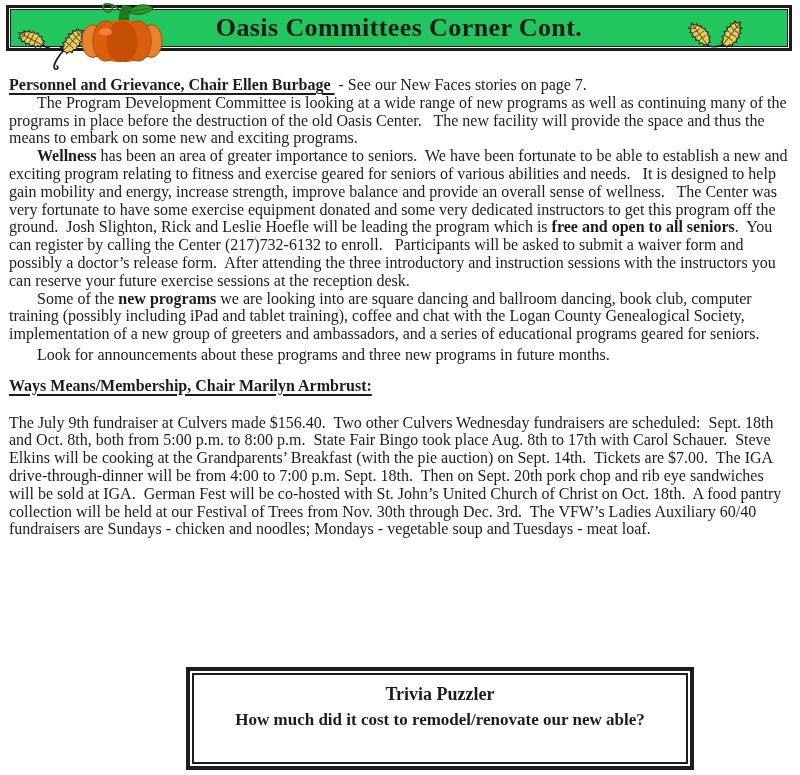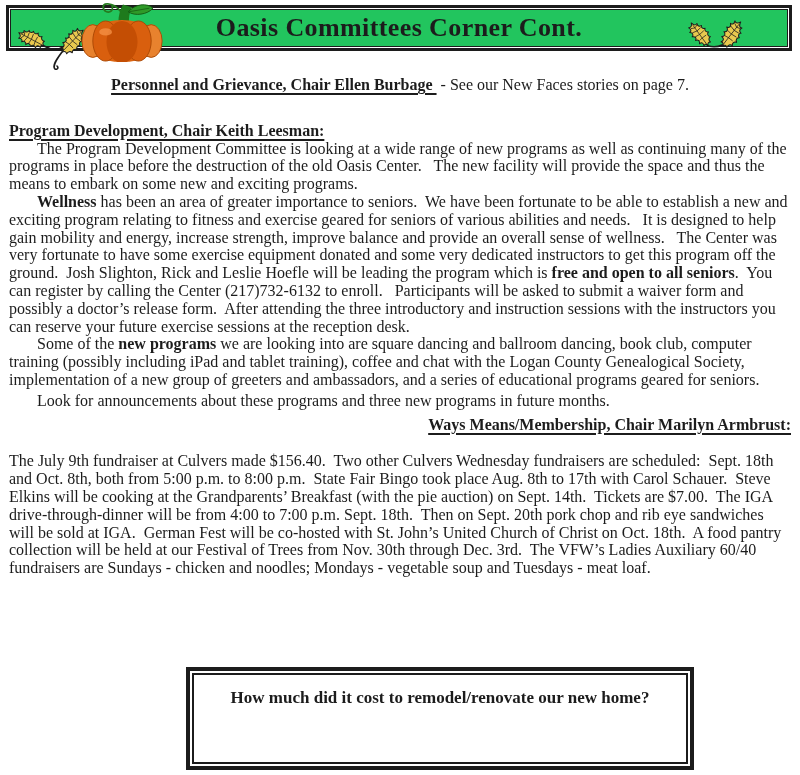--- a/index.html
+++ b/index.html
@@ -20,30 +20,30 @@
   .deco { position:absolute; }
   .deco-left-leaves { left:4px; top:12px; }
   .deco-pumpkin { left:78px; top:0px; }
   .deco-right-leaves { left:662px; top:6px; }
 
   .content {
     position:absolute; left:9px; top:70px; width:782px;
     font-size:16px; line-height:17.8px;
   }
   p { margin:0; }
-  .heading-line { margin-top:6px; white-space:pre-wrap;text-align:center; }
+  .heading-line { margin-top:6px; white-space:pre-wrap; }
   .h-underline {
     font-weight:bold; text-decoration:underline;
     text-decoration-thickness:1.5px; text-underline-offset:2.5px;
   }
   .section-heading { margin-top:28px; white-space:pre-wrap; }
   .body-para { white-space:pre-wrap; text-align:left; }
   .indent { text-indent:28px; }
   .tight { margin-top:3px; }
-  .ways-heading { margin-top:6px;text-align:right; }
+  .ways-heading { margin-top:13px; }
   .ways-para { margin-top:19px; }
 
   .trivia-box {
     position:absolute; left:186px; top:667px; width:508px; height:103px;
     box-sizing:border-box; border:4px solid #1c1c1c; background:#fff;
     box-shadow: inset 0 0 0 2px #ffffff, inset 0 0 0 4px #1c1c1c;
     text-align:center; padding-top:12px;
   }
   .trivia-title { font-weight:bold; font-size:18px; line-height:22px; }
   .trivia-question { font-weight:bold; font-size:17px; line-height:21px; margin-top:4px; }
@@ -138,33 +138,33 @@
     <ellipse cx="30" cy="45" rx="14" ry="22" fill="#d95f0e" stroke="#a84603" stroke-width="1"></ellipse>
     <ellipse cx="66" cy="45" rx="14" ry="22" fill="#d95f0e" stroke="#a84603" stroke-width="1"></ellipse>
     <ellipse cx="48" cy="46" rx="17" ry="23" fill="#c44e04"></ellipse>
     <ellipse cx="30" cy="35" rx="7" ry="4" fill="#f49045" opacity="0.8"></ellipse>
   </svg>
 
   <div class="content">
 
     <p class="heading-line"><span class="h-underline">Personnel and Grievance, Chair Ellen Burbage </span><span> - See our New Faces stories on page 7.</span></p>
 
-    <p class="section-heading"><span class="h-underline">Program Development, Chair Keith Leesman:</span></p>
 
     <p class="body-para indent">The Program Development Committee is looking at a wide range of new programs as well as continuing many of the programs in place before the destruction of the old Oasis Center.   The new facility will provide the space and thus the means to embark on some new and exciting programs.</p>
 
     <p class="body-para indent"><b>Wellness</b><span> has been an area of greater importance to seniors.  We have been fortunate to be able to establish a new and exciting program relating to fitness and exercise geared for seniors of various abilities and needs.   It is designed to help gain mobility and energy, increase strength, improve balance and provide an overall sense of wellness.   The Center was very fortunate to have some exercise equipment donated and some very dedicated instructors to get this program off the ground.  Josh Slighton, Rick and Leslie Hoefle will be leading the program which is </span><b>free and open to all seniors</b><span>.  You can register by calling the Center (217)732-6132 to enroll.   Participants will be asked to submit a waiver form and possibly a doctor’s release form.  After attending the three introductory and instruction sessions with the instructors you can reserve your future exercise sessions at the reception desk.</span></p>
 
     <p class="body-para indent"><span>Some of the </span><b>new programs</b><span> we are looking into are square dancing and ballroom dancing, book club, computer training (possibly including iPad and tablet training), coffee and chat with the Logan County Genealogical Society, implementation of a new group of greeters and ambassadors, and a series of educational programs geared for seniors.</span></p>
 
     <p class="body-para indent tight">Look for announcements about these programs and three new programs in future months.</p>
 
     <p class="section-heading ways-heading"><span class="h-underline">Ways Means/Membership, Chair Marilyn Armbrust:</span></p>
 
     <p class="body-para ways-para">The July 9th fundraiser at Culvers made $156.40.  Two other Culvers Wednesday fundraisers are scheduled:  Sept. 18th and Oct. 8th, both from 5:00 p.m. to 8:00 p.m.  State Fair Bingo took place Aug. 8th to 17th with Carol Schauer.  Steve Elkins will be cooking at the Grandparents’ Breakfast (with the pie auction) on Sept. 14th.  Tickets are $7.00.  The IGA drive-through-dinner will be from 4:00 to 7:00 p.m. Sept. 18th.  Then on Sept. 20th pork chop and rib eye sandwiches will be sold at IGA.  German Fest will be co-hosted with St. John’s United Church of Christ on Oct. 18th.  A food pantry collection will be held at our Festival of Trees from Nov. 30th through Dec. 3rd.  The VFW’s Ladies Auxiliary 60/40 fundraisers are Sundays - chicken and noodles; Mondays - vegetable soup and Tuesdays - meat loaf.</p>
 
   </div>
 
   <div class="trivia-box">
-    <div class="trivia-question">How much did it cost to remodel/renovate our new home?</div>
+    <div class="trivia-title">Trivia Puzzler</div>
+    <div class="trivia-question">How much did it cost to remodel/renovate our new able?</div>
   </div>
 
 </div>
 
 </body></html>

